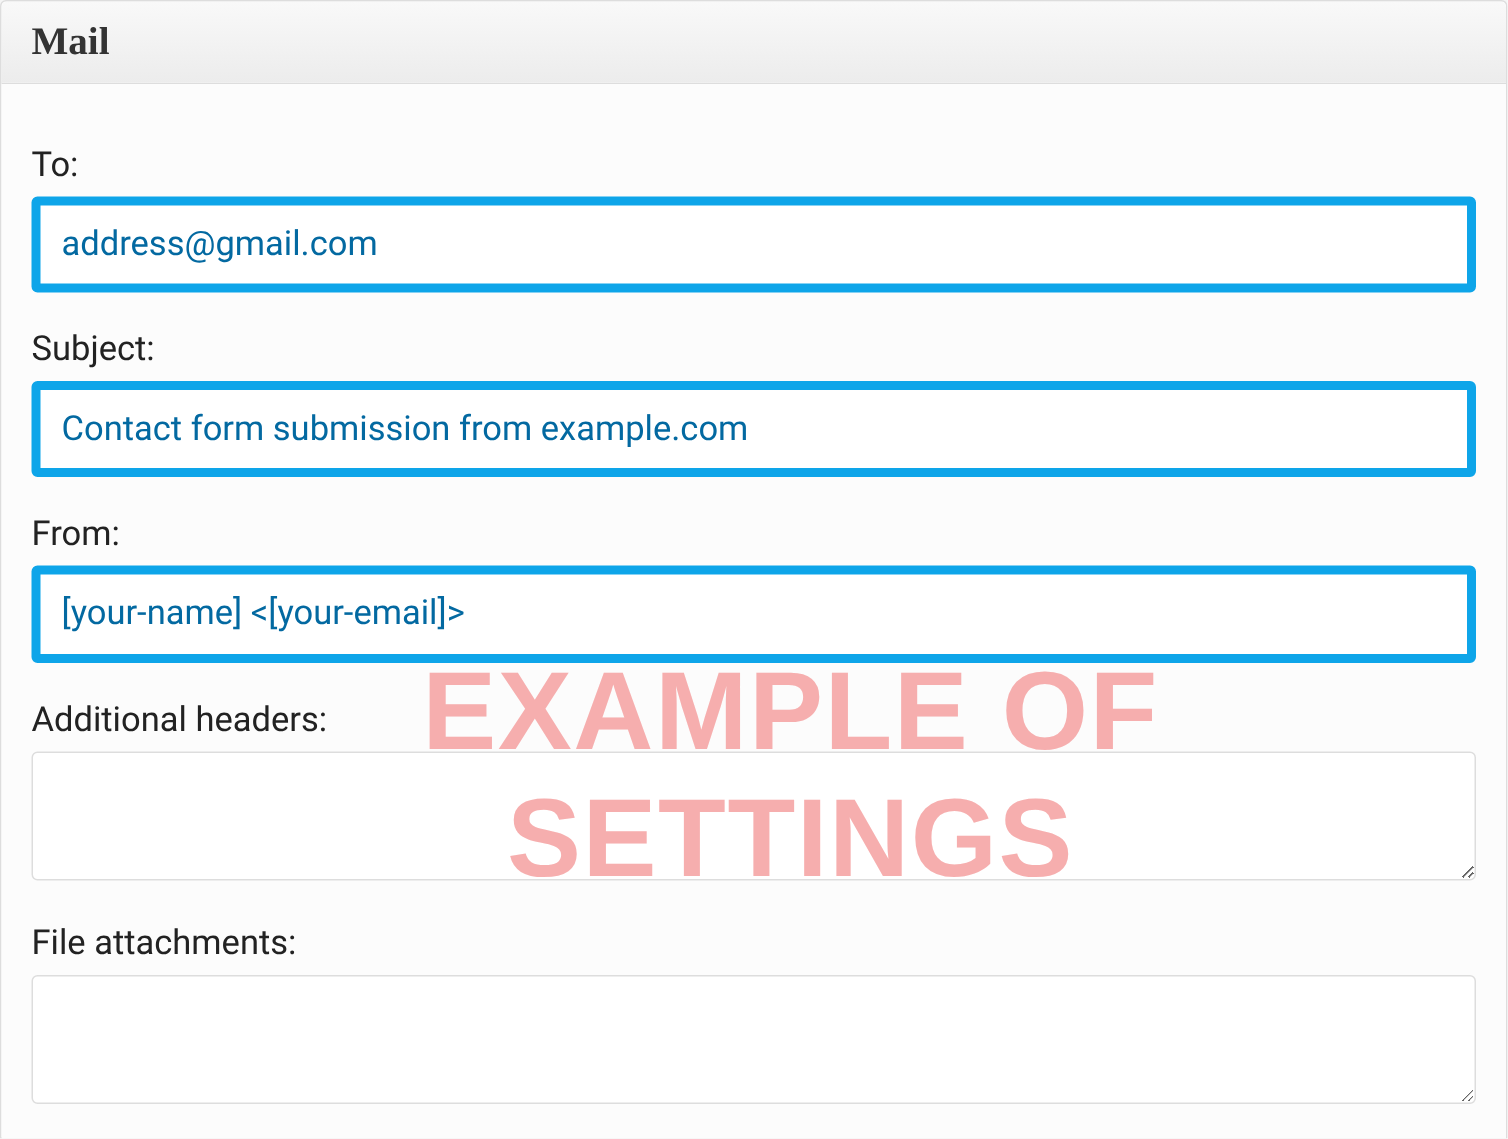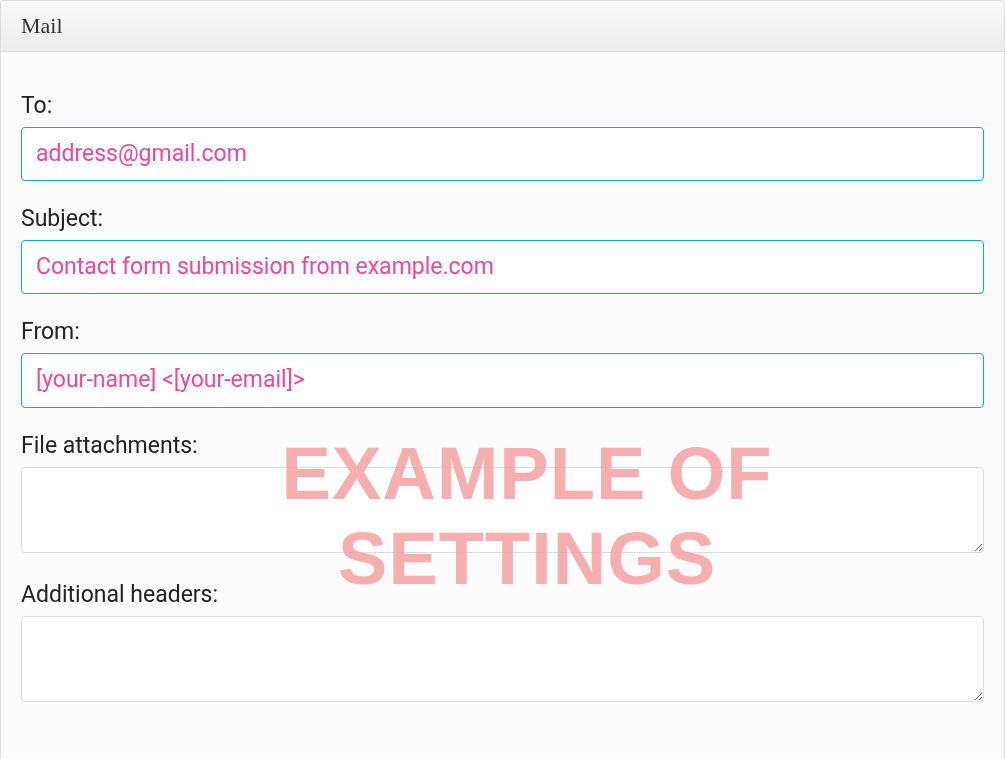--- a/index.html
+++ b/index.html
@@ -20,46 +20,47 @@
       border-radius: 4px 4px 0 0;
       margin: 0;
       height: 100%;
       position: relative;
     }
     .panel-header {
       background: linear-gradient(to bottom, #f9f9f9, #ececec);
       border-bottom: 1px solid #ddd;
       padding: 12px 20px;
       font-family: Georgia, "Times New Roman", serif;
-      font-size: 22px;
+      font-size: 26px;
       color: #333;
       border-radius: 4px 4px 0 0;
+      font-weight: bold;
     }
     .panel-body {
       padding: 40px 20px;
       background: #fcfcfc;
     }
     .form-group {
       margin-bottom: 24px;
     }
     .form-label {
       display: block;
       font-size: 23px;
       color: #222;
       margin-bottom: 8px;
       font-weight: 400;
     }
     .form-input {
       width: 100%;
       padding: 10px 14px;
       font-size: 23px;
-      border: 1px solid #0ea5e9;
+      border: 6px solid #0ea5e9;
       border-radius: 4px;
       background: #fff;
-      color: #ec4899;
+      color: #0369a1;
       font-family: inherit;
       line-height: 1.4;
     }
     .form-textarea {
       width: 100%;
       padding: 10px 14px;
       font-size: 23px;
       border: 1px solid #ddd;
       border-radius: 4px;
       background: #fff;
@@ -101,26 +102,26 @@
       <label class="form-label">Subject:</label>
       <input type="text" class="form-input" value="Contact form submission from example.com" style="">
     </div>
 
     <div class="form-group">
       <label class="form-label">From:</label>
       <input type="text" class="form-input" value="[your-name] &lt;[your-email]&gt;" style="">
     </div>
 
     <div class="form-group">
-      <label class="form-label">File attachments:</label>
+      <label class="form-label">Additional headers:</label>
       <textarea class="form-textarea" style=""></textarea>
     </div>
 
     <div class="form-group">
-      <label class="form-label">Additional headers:</label>
+      <label class="form-label">File attachments:</label>
       <textarea class="form-textarea" style=""></textarea>
     </div>
 
   </div>
 
   <div class="watermark">
     <div>EXAMPLE OF</div>
     <div>SETTINGS</div>
   </div>
 </div>

